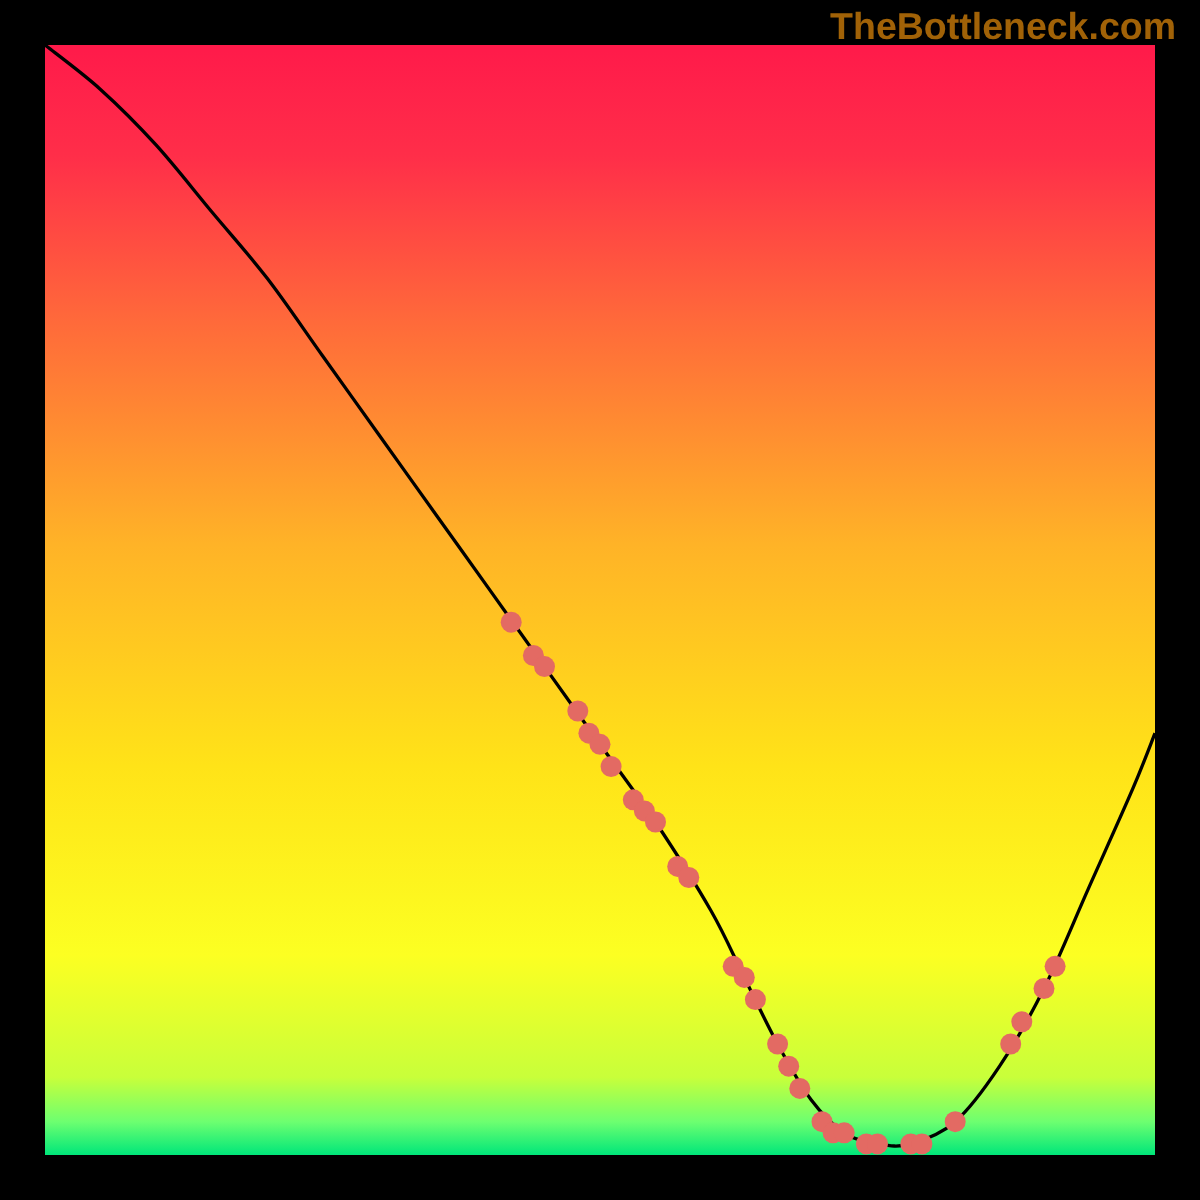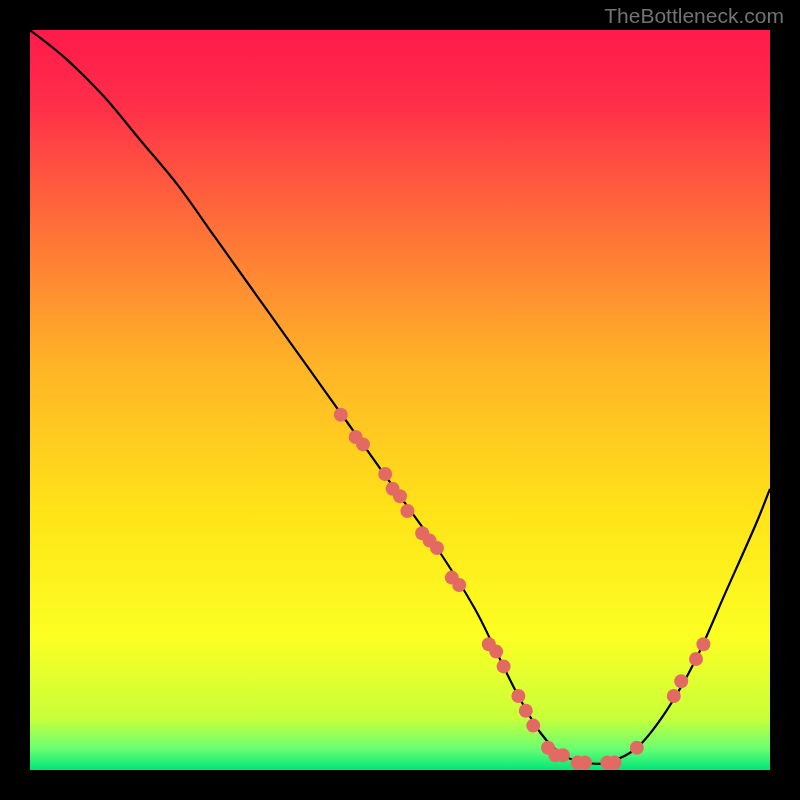--- a/index.html
+++ b/index.html
@@ -14,23 +14,23 @@
     position: relative;
     width: 800px;
     height: 800px;
     background: #000000;
   }
   .watermark {
     position: absolute;
     top: 4px;
     right: 16px;
     font-family: Arial, Helvetica, sans-serif;
-    font-size: 21px;
-    font-weight: normal;
-    color: #737373;
+    font-size: 25px;
+    font-weight: bold;
+    color: #a16207;
     letter-spacing: 0px;
     z-index: 10;
   }
   .plot-area {
     position: absolute;
     left: 30px;
     top: 30px;
     width: 740px;
     height: 740px;
   }

